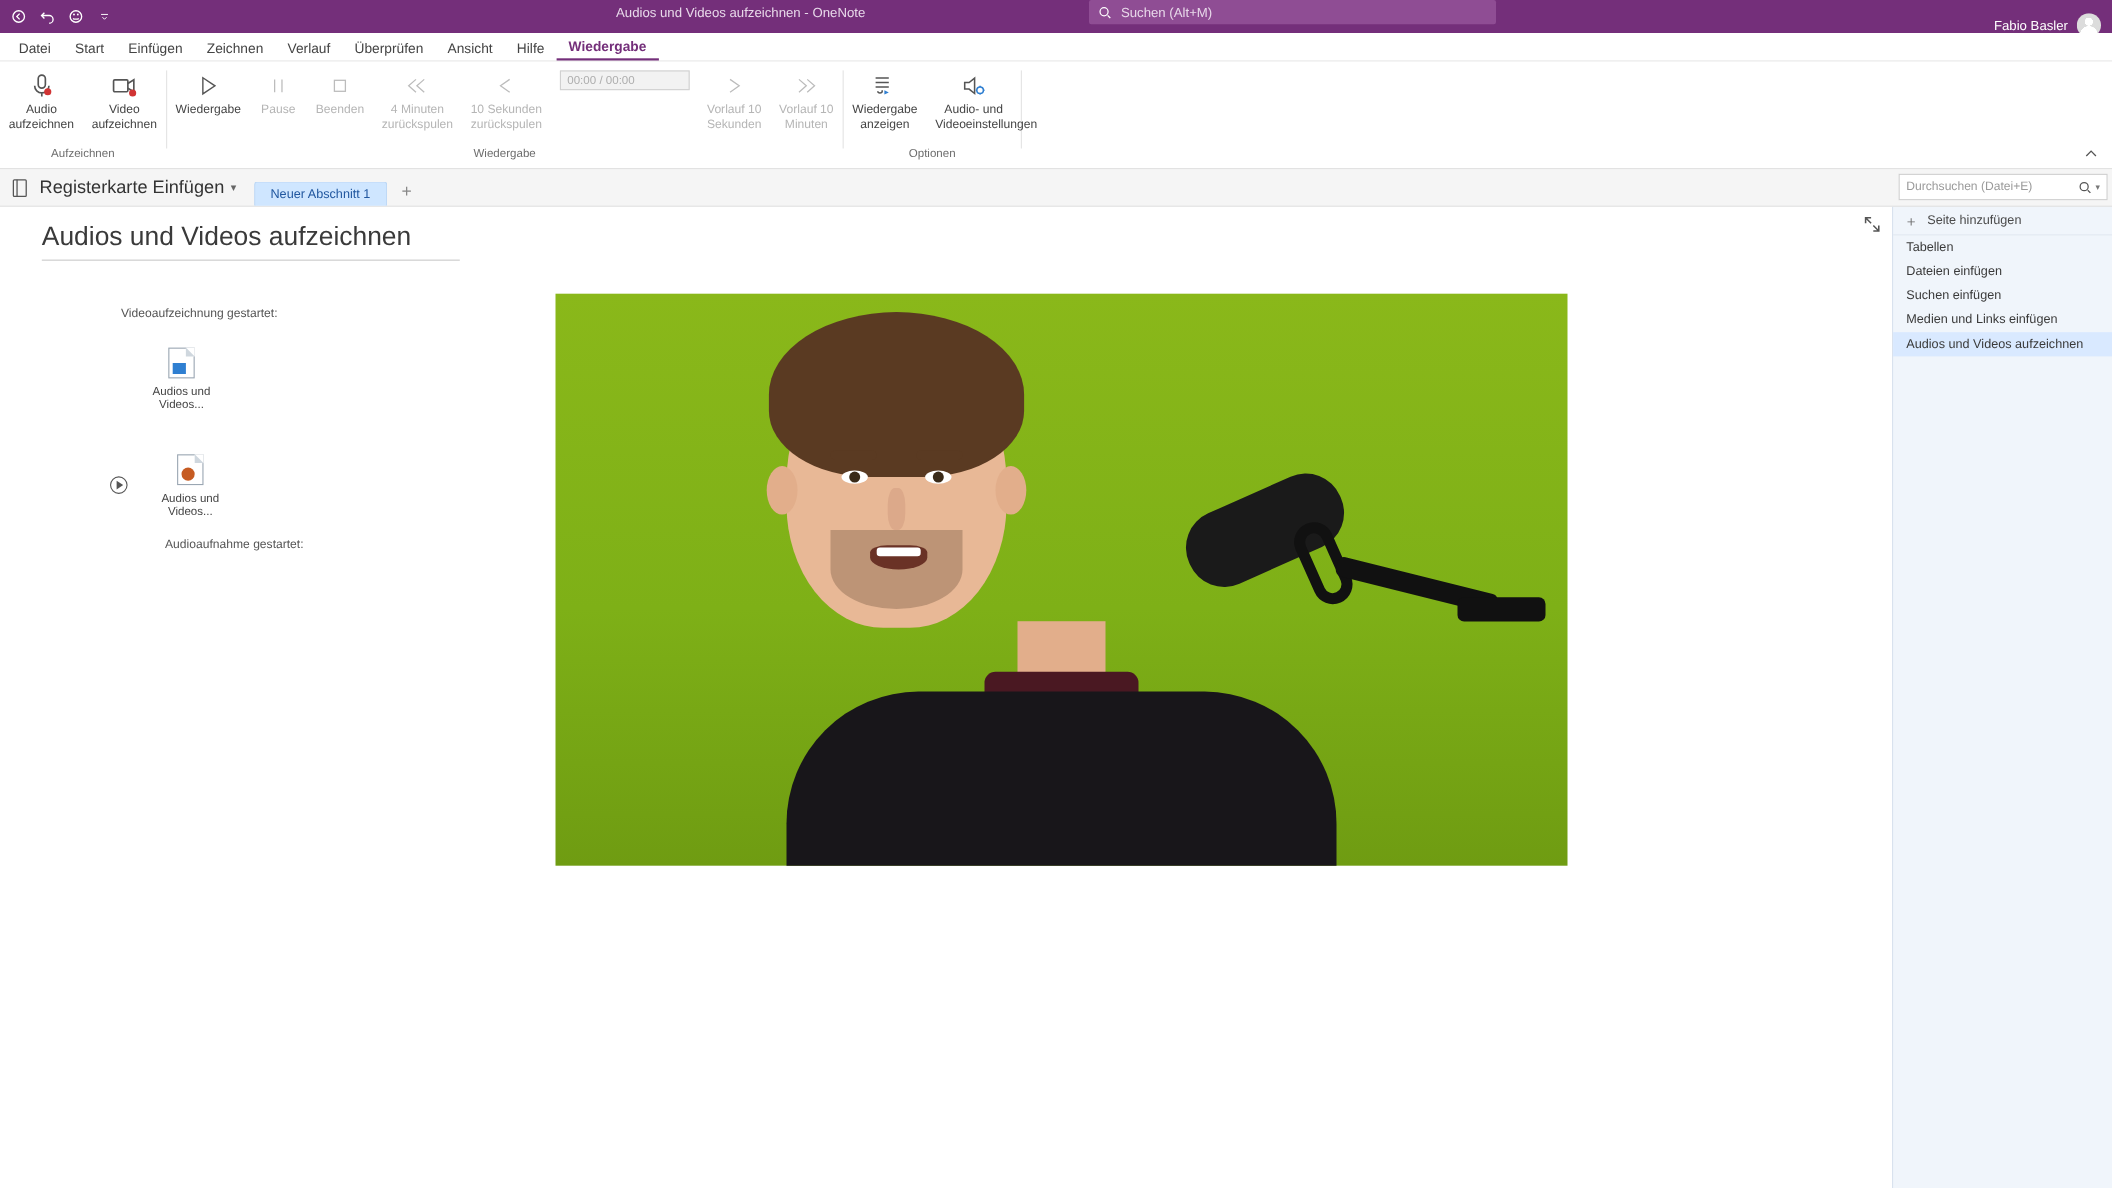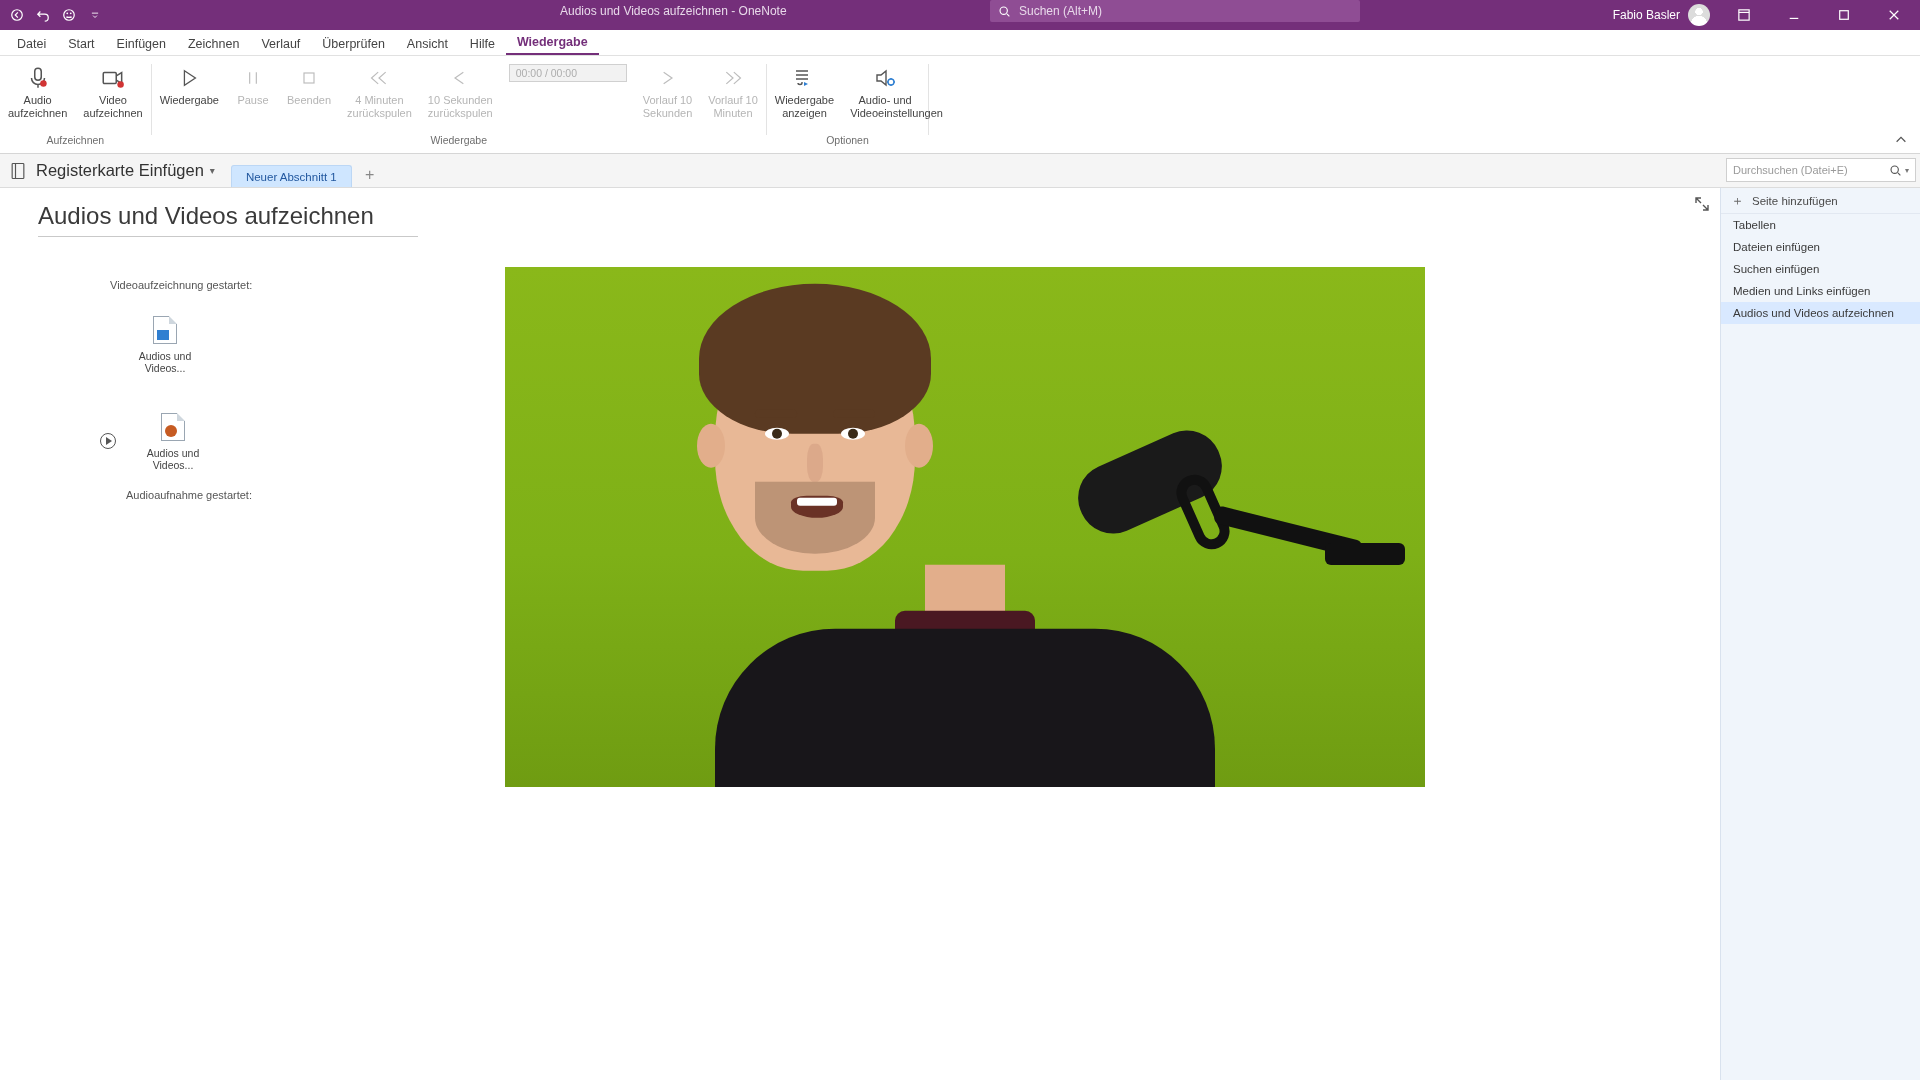--- a/index.html
+++ b/index.html
@@ -17,21 +17,21 @@
     position:absolute; left:50%; transform:translateX(-50%);
     width:800px; display:flex; align-items:center; gap:18px;
   }
   .titlebar .doc-title { color:#e8d9ea; font-size:12px; white-space:nowrap;
     position:absolute; left:0; top:50%; transform:translateY(-50%); }
   .titlebar .searchbox {
     margin-left:auto; width:370px; height:22px; background:#8f4d94; border-radius:2px;
     display:flex; align-items:center; padding:0 8px; color:#e8d9ea;
   }
   .titlebar .searchbox svg { width:13px; height:13px; margin-right:8px; }
-  .titlebar .right { margin-left:auto; display:flex; align-items:center; gap:6px; padding:12px 4px; }
+  .titlebar .right { margin-left:auto; display:flex; align-items:center; gap:6px; padding:12px 4px;flex-direction:column; }
   .titlebar .user { display:flex; align-items:center; gap:8px; font-size:12px; color:#fff; padding:0 6px; }
   .titlebar .avatar { width:22px; height:22px; border-radius:50%; background:#dcdcdc; background-image:radial-gradient(circle at 50% 35%, #fff 0 20%, transparent 21%), radial-gradient(circle at 50% 90%, #fff 0 35%, transparent 36%); }
   .titlebar .winbtn { width:44px; height:30px; display:flex; align-items:center; justify-content:center; }
 
   
   .ribbon-tabs {
     height:26px; background:#fff; border-bottom:1px solid #e1e1e1;
     display:flex; align-items:flex-end; font-size:12.5px; color:#444;
     padding-left:6px; position:relative;
   }
@@ -114,21 +114,21 @@
   .attach1 { left:120px; top:75px; }
   .attach1 .file-icon .badge { position:absolute; left:3px; bottom:3px; width:12px; height:10px; background:#2f7fd1; }
   .attach2 { left:128px; top:172px; }
   .attach2 .file-icon .badge { position:absolute; left:3px; bottom:3px; width:12px; height:12px; border-radius:50%; background:#c65b22; }
   .play-indicator {
     position:absolute; left:100px; top:192px; width:16px; height:16px; border:1.5px solid #555; border-radius:50%;
     display:flex; align-items:center; justify-content:center;
   }
   .play-indicator::after { content:""; border-left:6px solid #555; border-top:4px solid transparent; border-bottom:4px solid transparent; margin-left:2px; }
 
-  .lbl2 { position:absolute; left:126px; top:248px; font-size:11px; color:#555; }
+  .lbl2 { position:absolute; left:150px; top:248px; font-size:11px; color:#555; }
 
   
   .video-frame {
     position:absolute; left:505px; top:26px; width:920px; height:520px;
     background:linear-gradient(180deg,#8ab81a 0%, #7eb017 55%, #6f9c12 100%);
     overflow:hidden;
   }
   .person { position:absolute; left:50%; top:54%; transform:translate(-50%,-42%); }
   .head {
     width:200px; height:255px; background:#e8b896; border-radius:48% 48% 44% 44%;

